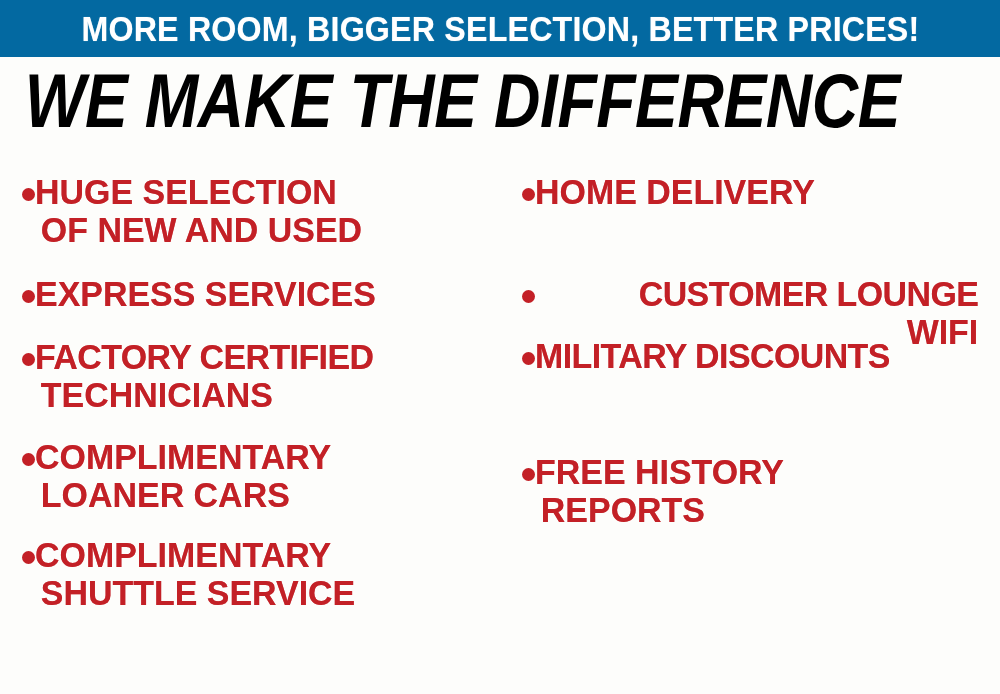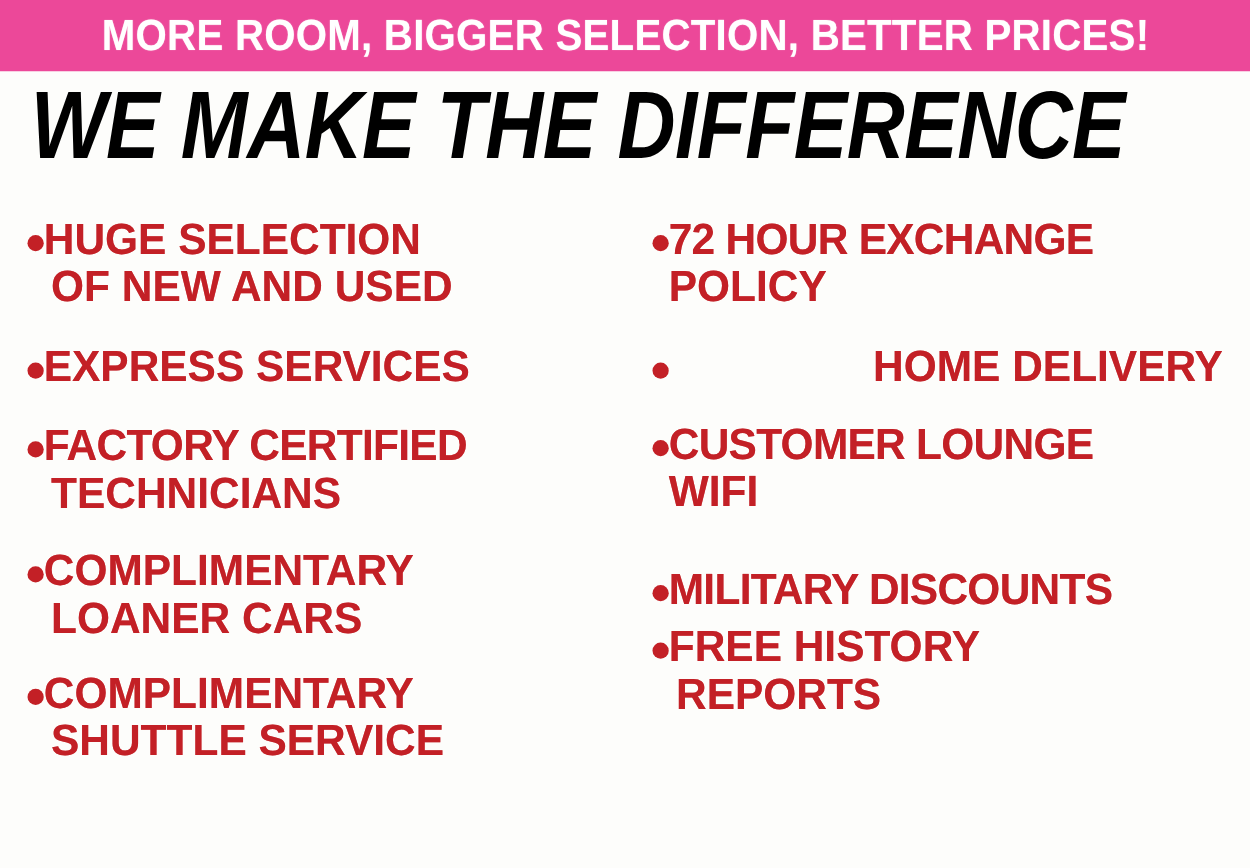--- a/index.html
+++ b/index.html
@@ -15,21 +15,21 @@
     position: relative;
   }
 
   
   #banner {
     position: absolute;
     left: 0;
     top: 0;
     width: 1000px;
     height: 57px;
-    background: #ec4899;
+    background: #0369a1;
     display: flex;
     align-items: center;
     justify-content: center;
     box-sizing: border-box;
   }
   #banner-text {
     color: #ffffff;
     font-family: "Liberation Sans", sans-serif;
     font-weight: bold;
     font-size: 35px;
@@ -177,27 +177,20 @@
       <div class="bullet-body">
         <div class="bullet-line">COMPLIMENTARY</div>
         <div class="bullet-line indent">SHUTTLE SERVICE</div>
       </div>
     </div>
 
   </div>
 
   <div class="column" id="col-right">
 
-    <div class="bullet-item">
-      <span class="bullet-dot"></span>
-      <div class="bullet-body">
-        <div class="bullet-line tight">72 HOUR EXCHANGE</div>
-        <div class="bullet-line">POLICY</div>
-      </div>
-    </div>
 
     <div class="bullet-item">
       <span class="bullet-dot"></span>
       <div class="bullet-body">
         <div class="bullet-line">HOME DELIVERY</div>
       </div>
     </div>
 
     <div class="bullet-item">
       <span class="bullet-dot"></span>

